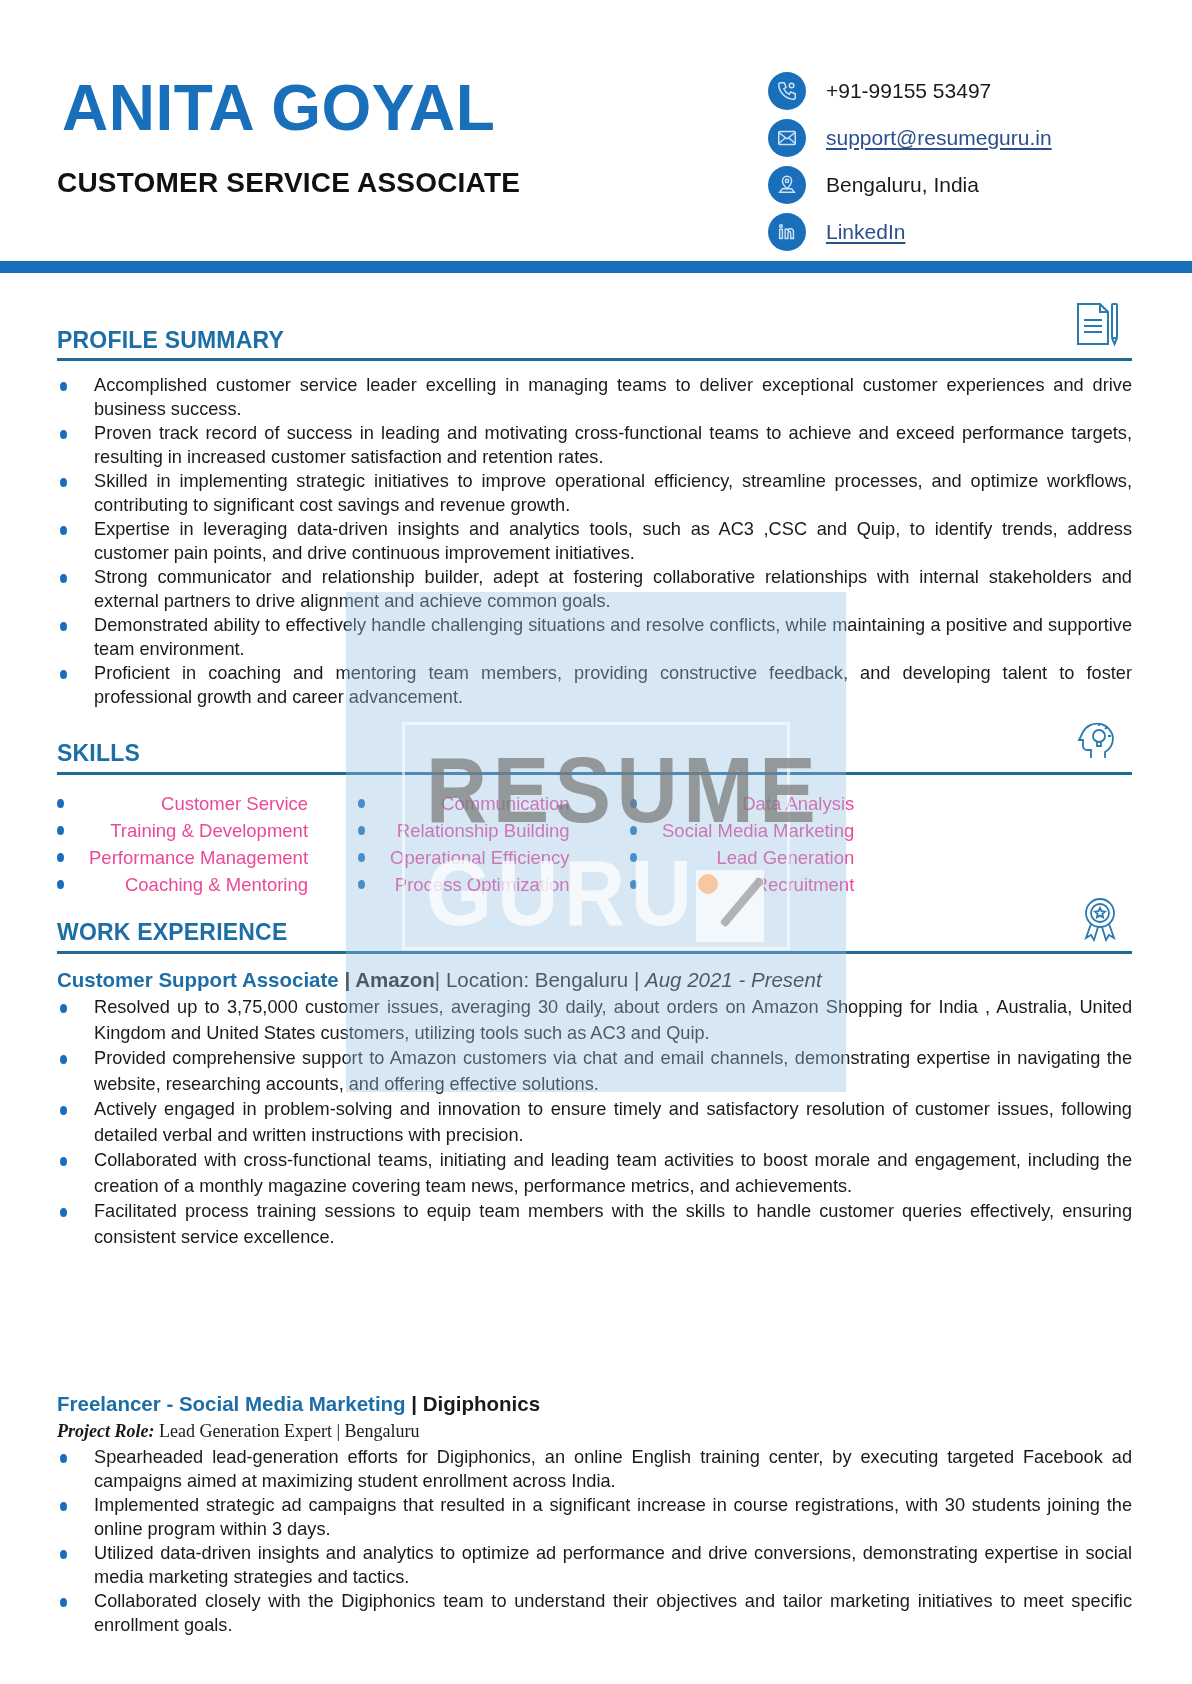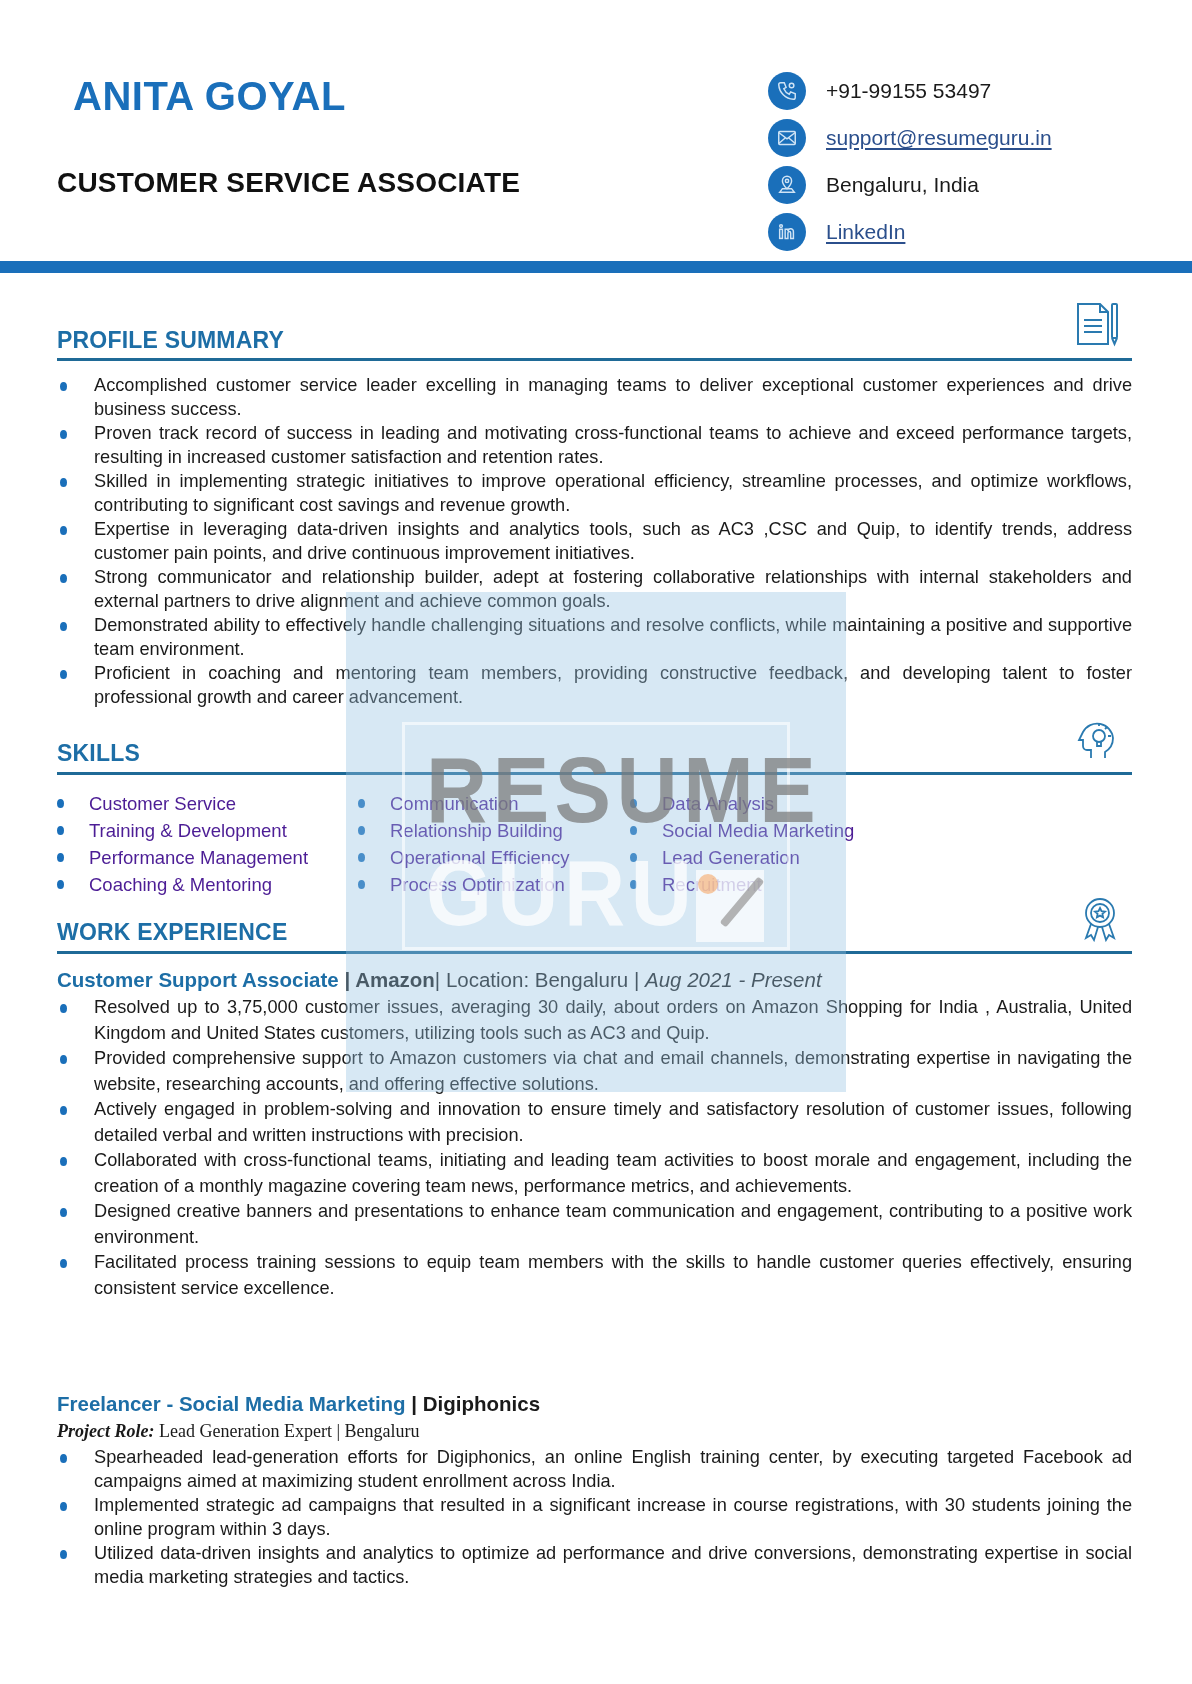--- a/index.html
+++ b/index.html
@@ -1,40 +1,40 @@
 <!DOCTYPE html>
 <html><head>
 <meta charset="utf-8">
 <style>
   * { box-sizing: border-box; margin: 0; padding: 0; }
   html, body { width: 1192px; height: 1684px; background: #ffffff; overflow: hidden; }
   body { position: relative; font-family: "Liberation Sans", sans-serif; color: #1a1a1a; }
 
-  .name { position: absolute; left: 73px; top: 76px; font-size: 40px; font-weight: 700; color: #1a6fba; letter-spacing: 0.5px; line-height: 1; }
+  .name { position: absolute; left: 62px; top: 76px; font-size: 64px; font-weight: 700; color: #1a6fba; letter-spacing: 0.5px; line-height: 1; }
   .role { position: absolute; left: 57px; top: 158px; font-size: 28px; font-weight: 700; color: #111; letter-spacing: 0.2px; line-height: 1; margin-top: 11px; }
 
   .contacts { position: absolute; left: 768px; top: 72px; }
   .contact { position: absolute; left: 0; height: 38px; display: flex; align-items: center; white-space: nowrap; }
   .contact .ic { width: 38px; height: 38px; border-radius: 50%; background: #1a6fba; display: flex; align-items: center; justify-content: center; flex: none; }
   .contact .txt { margin-left: 20px; font-size: 21px; color: #1a1a1a; }
   .contact .txt.link { color: #2b4f8c; text-decoration: underline; text-underline-offset: 3px; }
 
   .top-band { position: absolute; left: 0; top: 261px; width: 1192px; height: 12px; background: #1a6fba; }
 
   .section-title { position: absolute; left: 57px; font-size: 23px; font-weight: 700; color: #1d6ea6; letter-spacing: 0.2px; line-height: 1; }
   .section-rule { position: absolute; left: 57px; width: 1075px; height: 3px; background: #1f6a97; }
   .section-icon { position: absolute; }
 
   .bullets { position: absolute; left: 57px; width: 1075px; list-style: none; }
   .bullets li { position: relative; padding-left: 37px; font-size: 18.2px; line-height: 24px; text-align: justify; color: #1a1a1a; }
   .bullets li::before { content: ""; position: absolute; left: 3px; top: 9px; width: 7px; height: 9px; border-radius: 50%; background: #1a6fba; }
 
   .skills { position: absolute; left: 57px; top: 790px; width: 1075px; height: 110px; }
   .skills .col { position: absolute; top: 0; list-style: none; }
-  .skills .col li { position: relative; padding-left: 32px; font-size: 18.5px; line-height: 27px; white-space: nowrap; color: #4c1d95; }
+  .skills .col li { position: relative; padding-left: 32px; font-size: 18.5px; line-height: 27px; white-space: nowrap; color: #ec4899; text-align: right; }
   .skills .col li::before { content: ""; position: absolute; left: 0; top: 9px; width: 7px; height: 9px; border-radius: 50%; background: #1a6fba; }
 
   .job-title { position: absolute; left: 57px; font-size: 20.5px; line-height: 26px; white-space: nowrap; color: #1a1a1a; }
   .job-title .jt { color: #1d6ea6; font-weight: 700; }
   .job-title .co { font-weight: 700; }
   .job-title .dt { font-style: italic; }
   .proj-role { position: absolute; left: 57px; font-size: 18px; line-height: 26px; white-space: nowrap; font-family: Liberation Serif, serif; }
   .proj-role .pl { font-weight: 700; font-style: italic; }
 
   .watermark { position: absolute; left: 346px; top: 592px; width: 500px; height: 500px; background: rgba(150,195,225,0.38); pointer-events: none; }
@@ -157,34 +157,34 @@
 <div class="section-rule" style="top:951px"></div>
 
 <div class="job-title" style="top:967px">
   <span class="jt">Customer Support Associate</span><span class="co"> | </span><span class="co">Amazon</span><span>| Location: Bengaluru | </span><span class="dt">Aug 2021 - Present</span>
 </div>
 <ul class="bullets" style="top:995px">
   <li style="line-height:25.5px">Resolved up to 3,75,000 customer issues, averaging 30 daily, about orders on Amazon Shopping for India , Australia, United Kingdom and United States customers, utilizing tools such as AC3 and Quip.</li>
   <li style="line-height:25.5px">Provided comprehensive support to Amazon customers via chat and email channels, demonstrating expertise in navigating the website, researching accounts, and offering effective solutions.</li>
   <li style="line-height:25.5px">Actively engaged in problem-solving and innovation to ensure timely and satisfactory resolution of customer issues, following detailed verbal and written instructions with precision.</li>
   <li style="line-height:25.5px">Collaborated with cross-functional teams, initiating and leading team activities to boost morale and engagement, including the creation of a monthly magazine covering team news, performance metrics, and achievements.</li>
-  <li style="line-height:25.5px">Designed creative banners and presentations to enhance team communication and engagement, contributing to a positive work environment.</li>
   <li style="line-height:25.5px">Facilitated process training sessions to equip team members with the skills to handle customer queries effectively, ensuring consistent service excellence.</li>
 </ul>
 
 <div class="job-title" style="top:1391px">
   <span class="jt">Freelancer - Social Media Marketing</span><span class="co"> | </span><span class="co">Digiphonics</span>
 </div>
 <div class="proj-role" style="top:1418px">
   <span class="pl">Project Role:</span><span> Lead Generation Expert | Bengaluru</span>
 </div>
 <ul class="bullets" style="top:1445px">
   <li>Spearheaded lead-generation efforts for Digiphonics, an online English training center, by executing targeted Facebook ad campaigns aimed at maximizing student enrollment across India.</li>
   <li>Implemented strategic ad campaigns that resulted in a significant increase in course registrations, with 30 students joining the online program within 3 days.</li>
   <li>Utilized data-driven insights and analytics to optimize ad performance and drive conversions, demonstrating expertise in social media marketing strategies and tactics.</li>
+  <li>Collaborated closely with the Digiphonics team to understand their objectives and tailor marketing initiatives to meet specific enrollment goals.</li>
 </ul>
 
 <div class="watermark">
   <div class="wm-box1"></div>
   <div class="wm-resume">RESUME</div>
   <div class="wm-guru">GURU</div>
   <div class="wm-doc"></div>
   <div class="wm-dot"></div>
   <div class="wm-pen"></div>
 </div>

